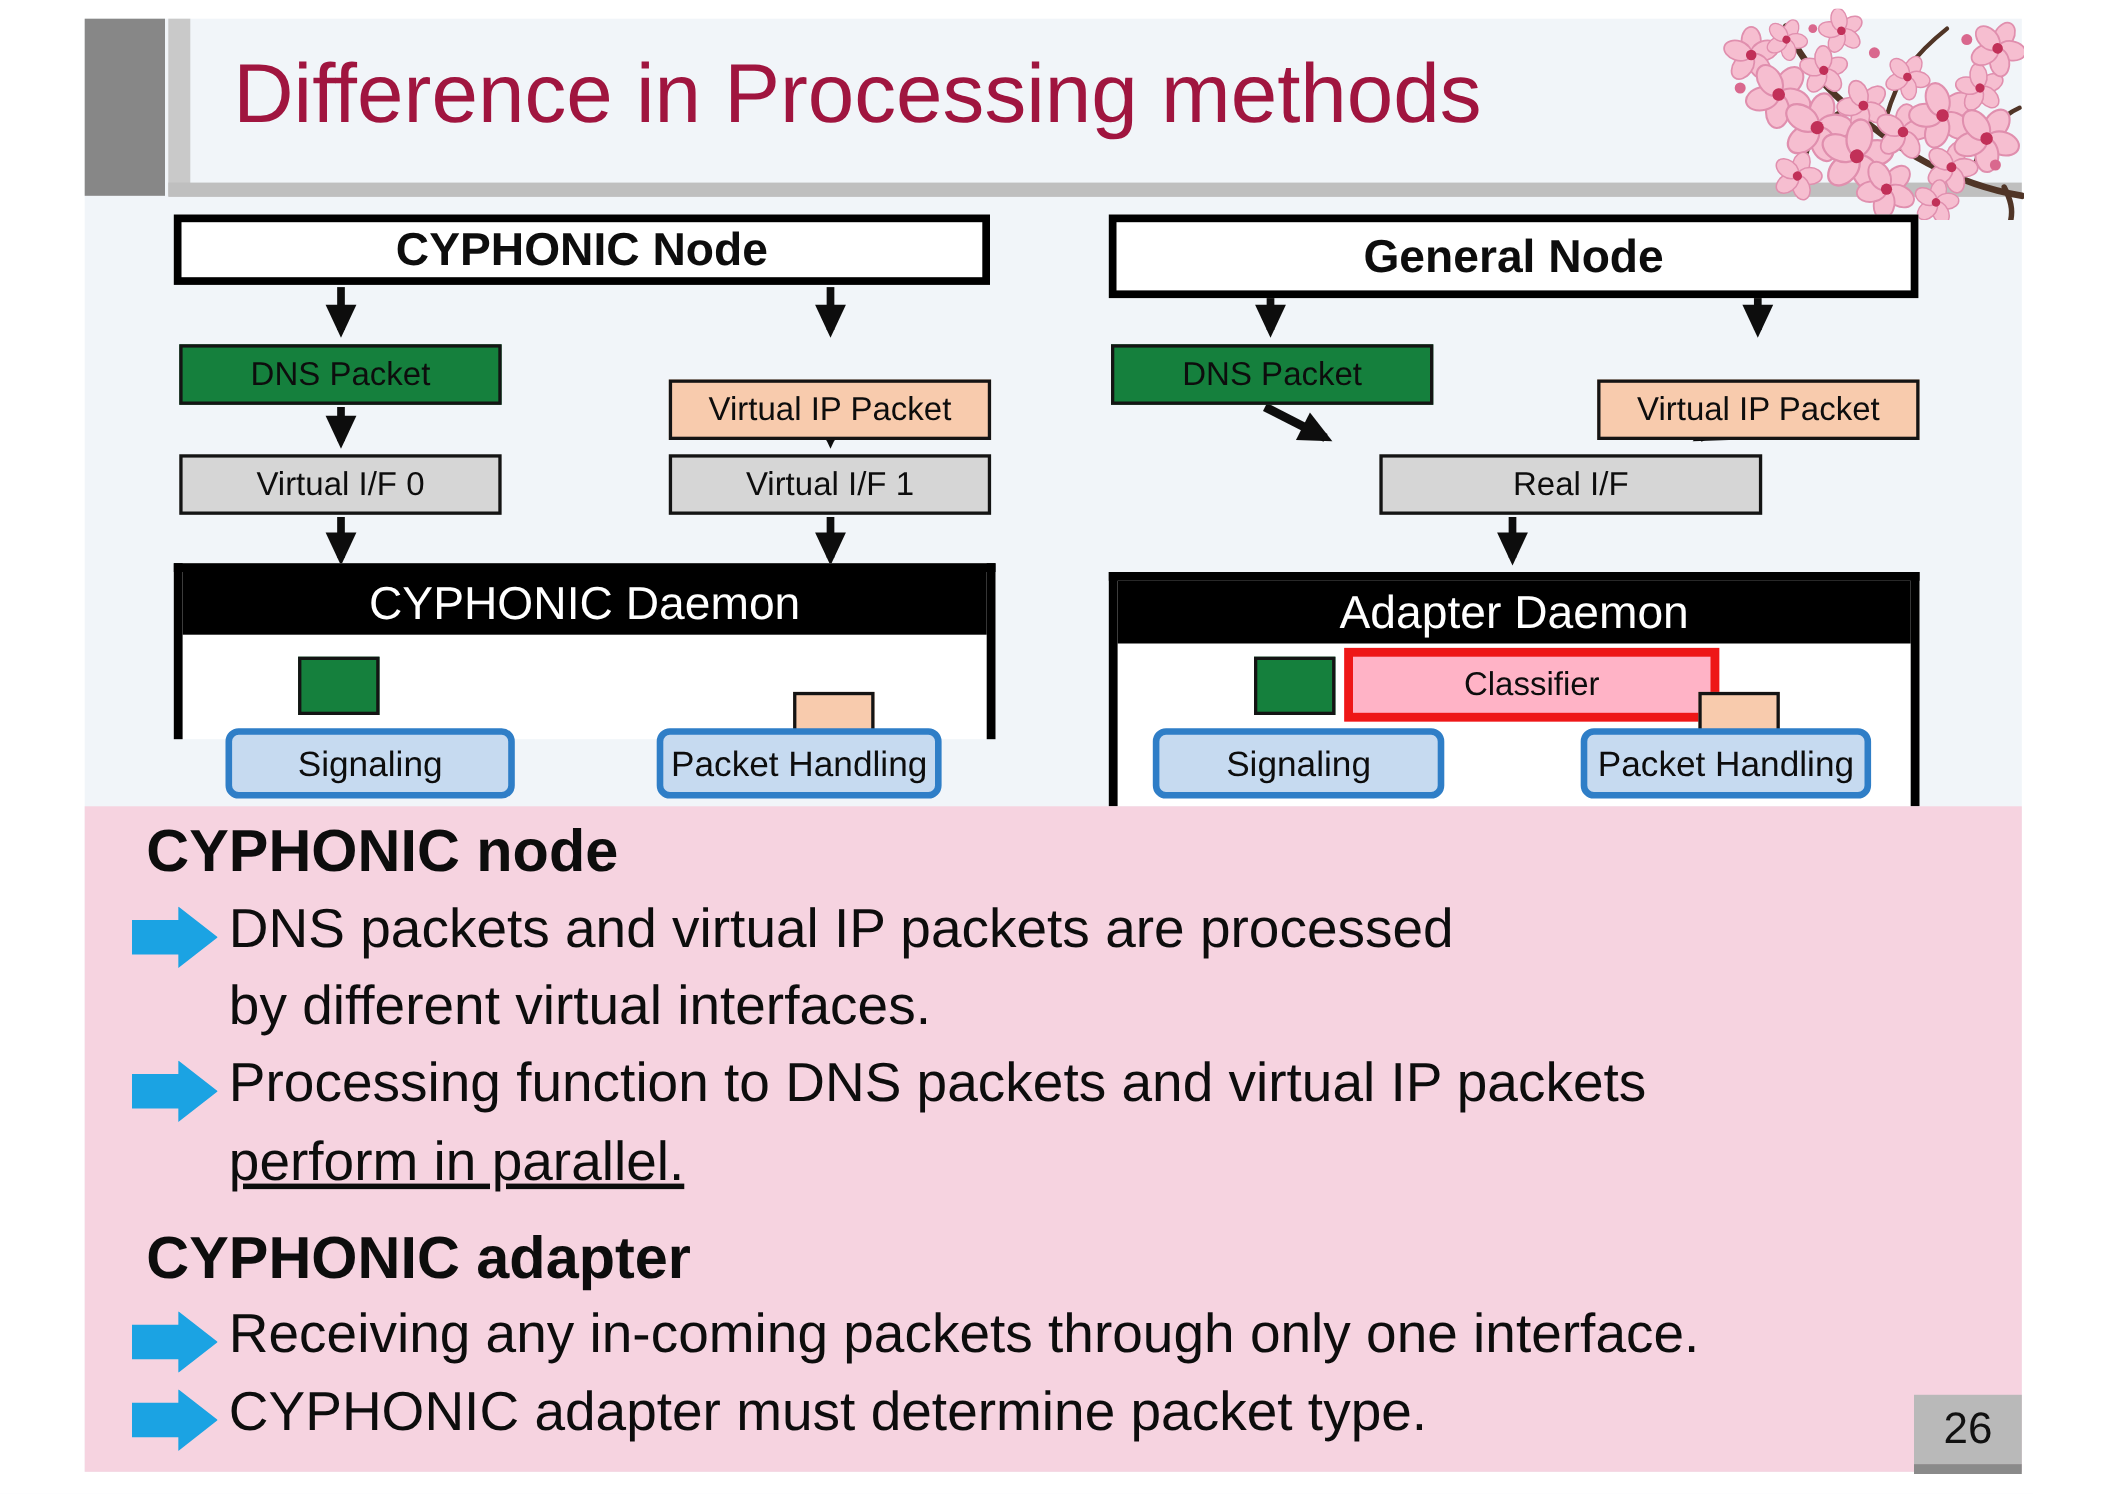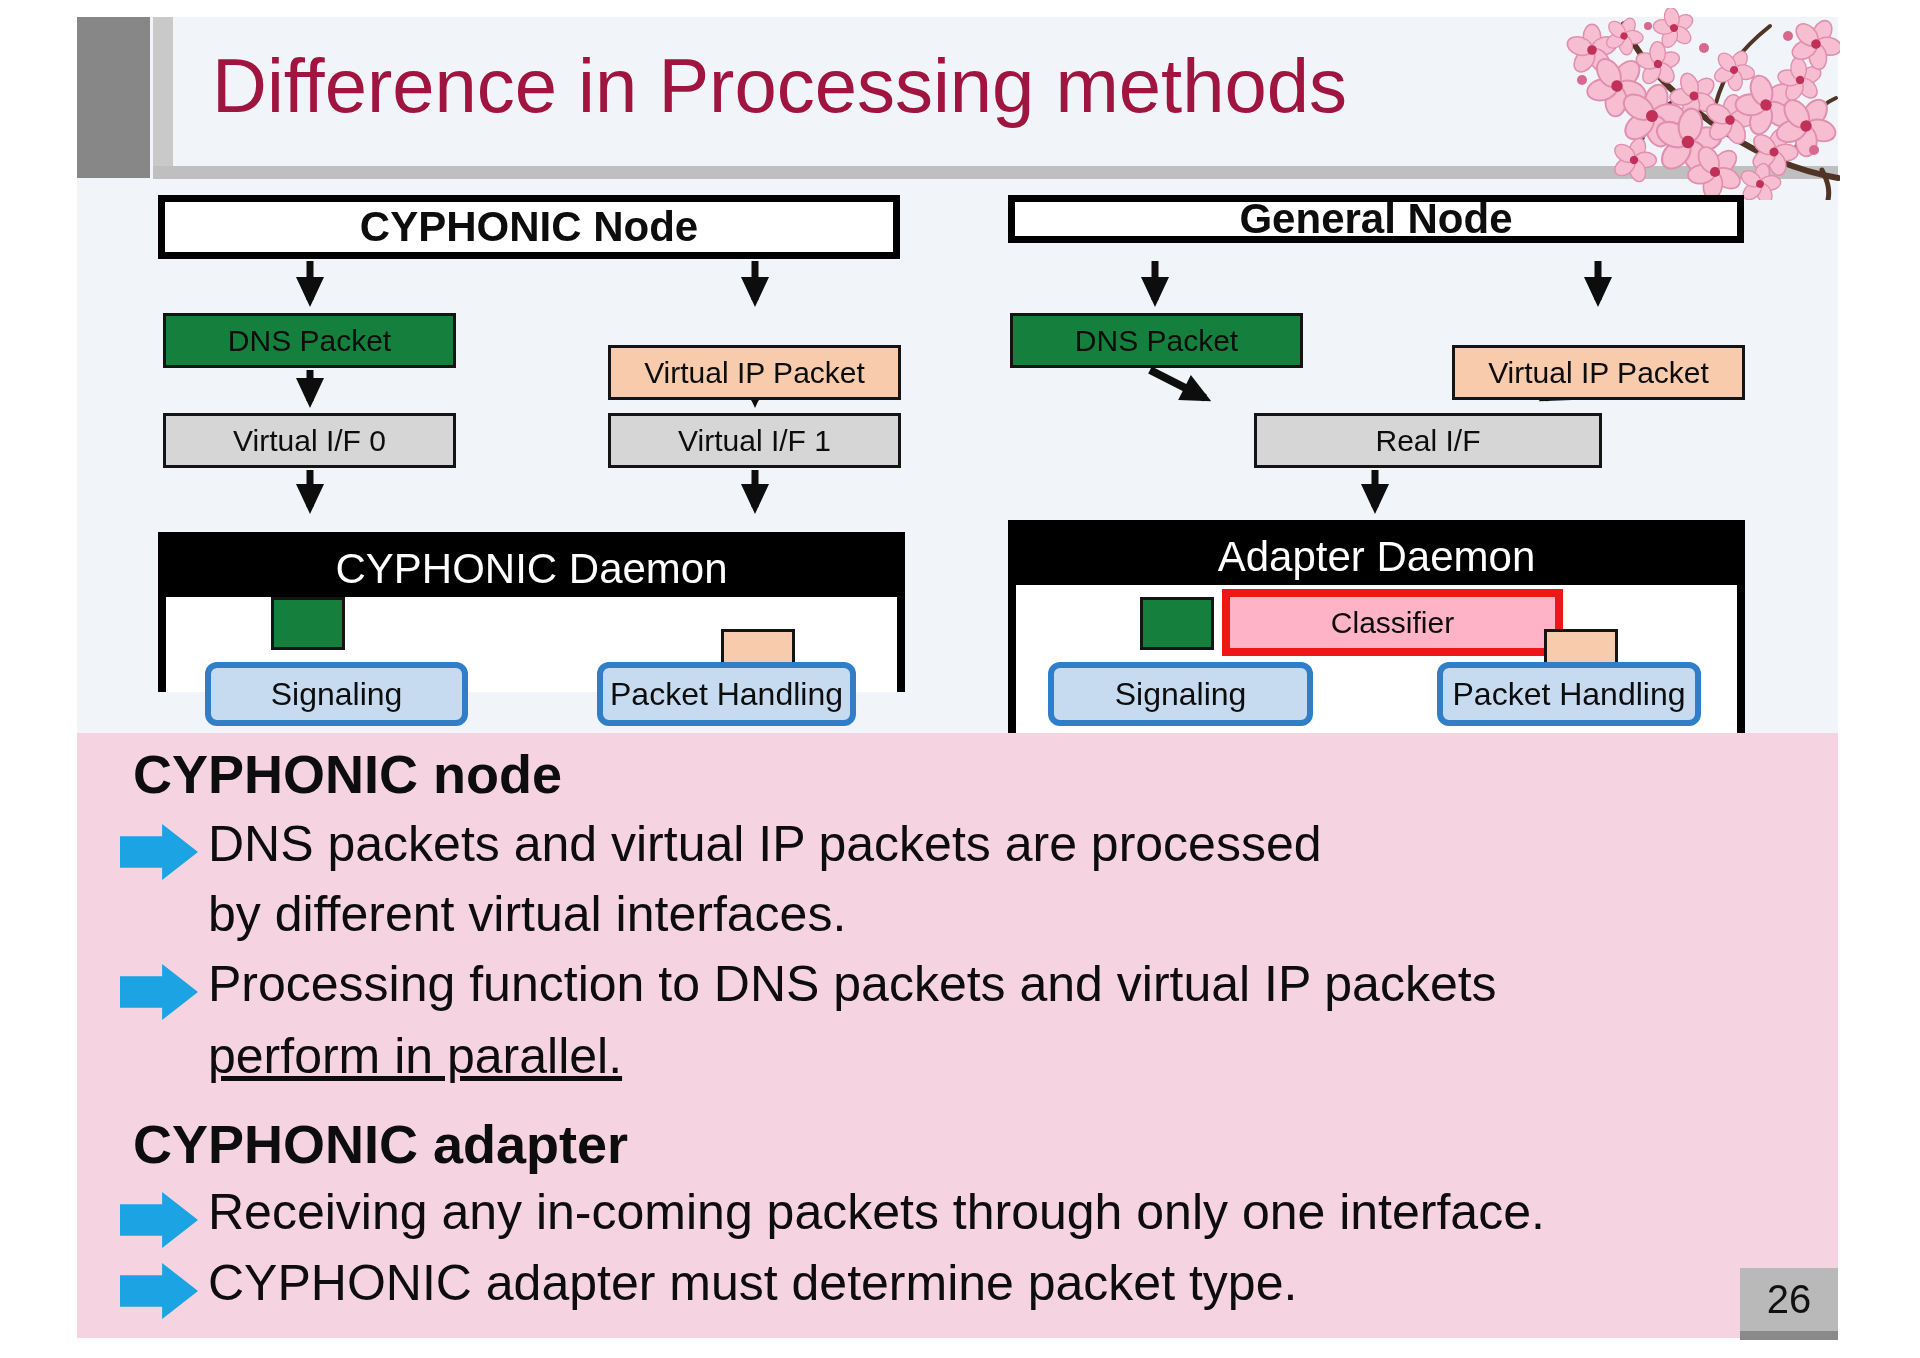--- a/index.html
+++ b/index.html
@@ -17,31 +17,31 @@
   
   #arrow-layer{left:0;top:0;width:1920px;height:1358px;}
   
   .flex{display:flex;align-items:center;justify-content:center;box-sizing:border-box;}
   .box-thick{border:7px solid #000;background:#fff;font-weight:bold;font-size:42px;}
   .box-thin{border:3px solid #141414;font-size:30px;}
   .green{background:#15803d;}
   .orange{background:#f8cbad;margin-top:32px;}
   .gray{background:#d6d6d6;}
   #cy-node{left:158px;top:195px;width:742px;height:64px;}
-  #gen-node{left:1008px;top:195px;width:736px;height:48px;}
+  #gen-node{left:1008px;top:195px;width:736px;height:76px;}
   #dns-l{left:163px;top:313px;width:293px;height:55px;}
   #vip-l{left:608px;top:313px;width:293px;height:55px;}
   #vif0{left:163px;top:413px;width:293px;height:55px;}
   #vif1{left:608px;top:413px;width:293px;height:55px;}
   #dns-r{left:1010px;top:313px;width:293px;height:55px;}
   #vip-r{left:1452px;top:313px;width:293px;height:55px;}
   #real-if{left:1254px;top:413px;width:348px;height:55px;}
   
   .daemon{border:8px solid #000;border-bottom:0;background:#fff;box-sizing:border-box;}
-  #daemon-l{left:158px;top:532px;width:747px;height:160px;}
+  #daemon-l{left:158px;top:512px;width:747px;height:160px;}
   #daemon-r{left:1008px;top:520px;width:737px;height:213px;}
   .daemon-header{width:100%;height:57px;background:#000;color:#fff;font-size:42px;
                  display:flex;align-items:center;justify-content:center;}
   .sq{width:74px;height:53px;border:3px solid #141414;box-sizing:border-box;}
   #sq-green-l{left:271px;top:597px;}
   #sq-orange-l{left:721px;top:597px;}
   #sq-green-r{left:1140px;top:597px;}
   #sq-orange-r{left:1544px;top:597px;}
   #classifier{left:1222px;top:589px;width:341px;height:67px;background:#ffb3c6;
               border:8px solid #ee1717;font-size:30px;}

